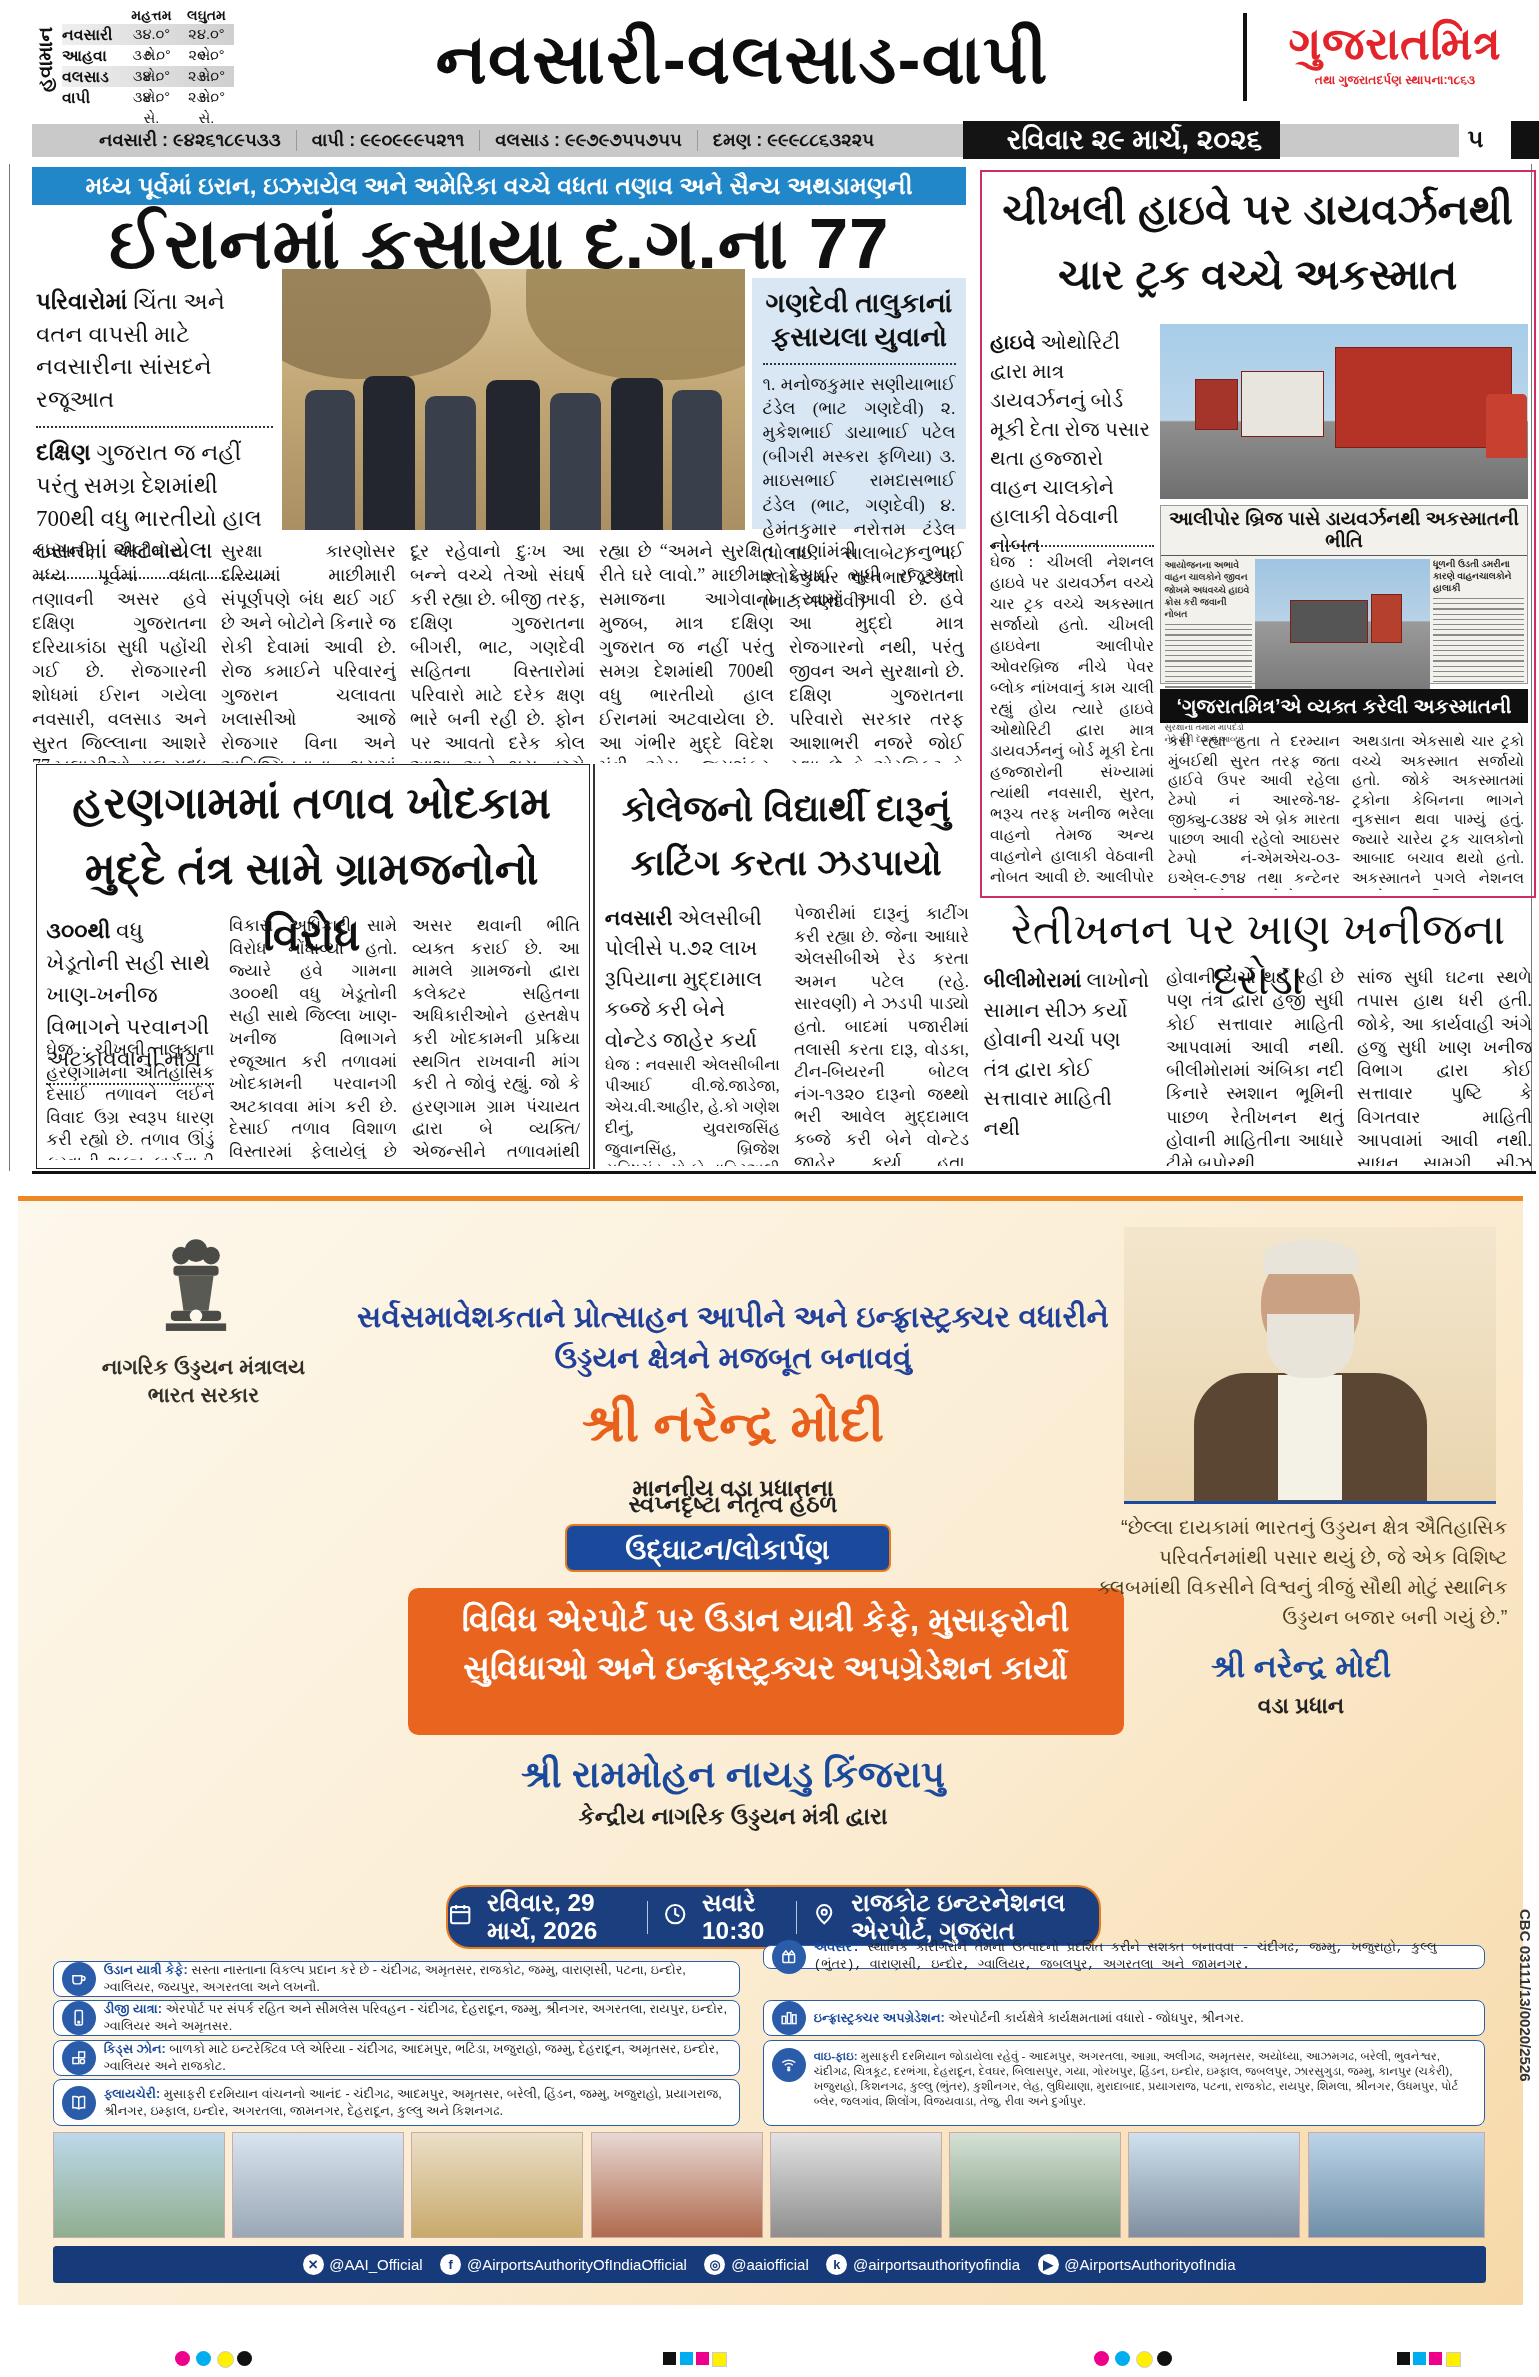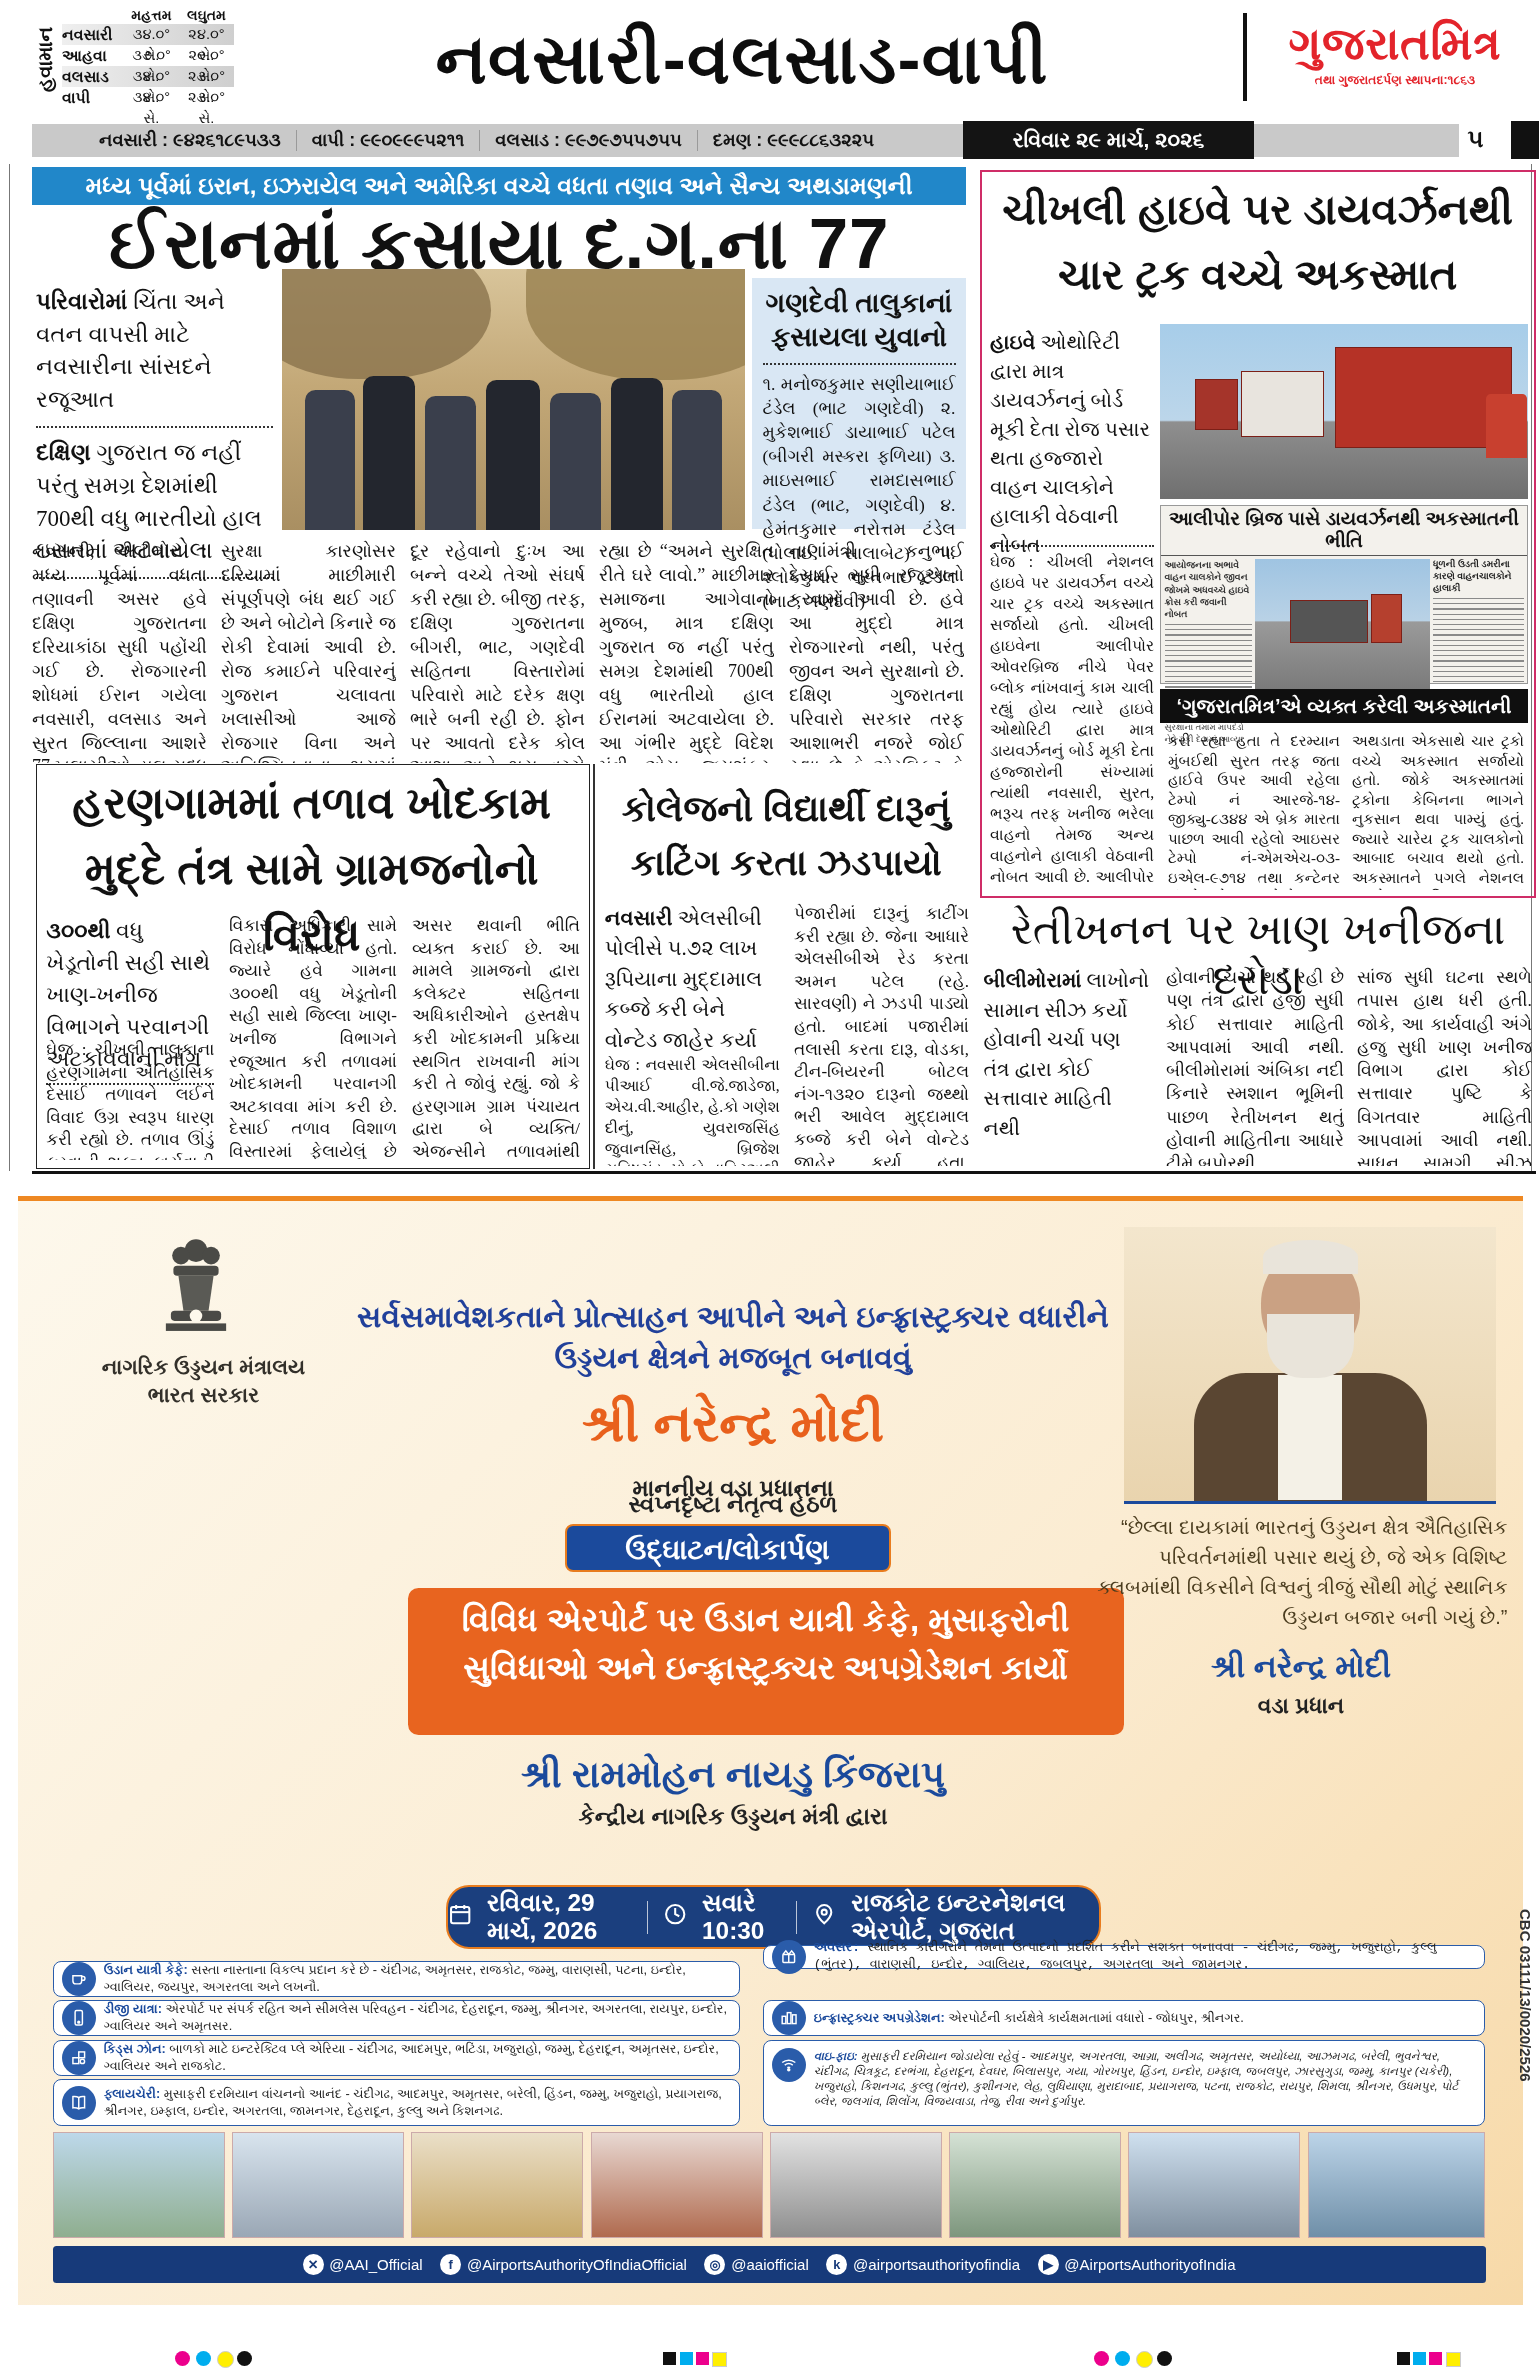--- a/index.html
+++ b/index.html
@@ -26,21 +26,21 @@
       letter-spacing:1.2px;line-height:102px;text-align:center;color:#0d0d0d;}
   .mast-divider{left:1243px;top:12.8px;width:3.5px;height:88px;background:#111;}
   .logo-wrap{left:1256px;top:17.5px;width:278px;text-align:center;}
   .logo-main{font-size:45px;font-weight:900;color:#e3242b;letter-spacing:0.6px;}
   .logo-tag{font-size:12.2px;font-weight:bold;color:#e3242b;margin-top:2.3px;}
   .contact-bar{left:32px;top:124px;width:1427px;height:33px;background:#c9c9c9;display:flex;
       align-items:center;justify-content:flex-start;padding-left:52px;box-sizing:border-box;}
   .contact-item{font-size:18px;font-weight:bold;padding:0 15px;border-right:1.7px solid #9a9a9a;}
   .contact-item:last-child{border-right:none;}
   .date-box{left:963px;top:121px;width:291px;height:38px;background:#141414;color:#fff;
-      font-size:21px;font-weight:bold;text-align:center;line-height:38px;}
+      font-size:28px;font-weight:bold;text-align:center;line-height:38px;padding-left:26px;}
   .page-num{left:1458px;top:125px;width:35px;font-size:24.4px;font-weight:bold;text-align:center;}
   .corner-block{left:1511px;top:121px;width:28.5px;height:38px;background:#111;}
   .edge-line-l{left:9.3px;top:164px;width:1.2px;height:1007px;background:#777;}
   .edge-line-r{left:1531px;top:164px;width:1.2px;height:1007px;background:#777;}
 
   
   .kicker{left:32px;top:167px;width:934px;height:38px;background:#2187c9;color:#fff;
       font-size:24px;font-weight:bold;text-align:center;line-height:38px;}
   .lead-headline{left:32px;top:207px;width:934px;height:74px;font-size:71px;font-weight:900;
       text-align:center;line-height:74px;letter-spacing:0.6px;}
@@ -421,21 +421,21 @@
     <div class="info-box" style="left:745px;top:799px;width:722px;height:36px;">
       <span class="info-icon">
           <svg width="17.5" height="17.5" viewBox="0 0 24 24" fill="none" stroke="#fff" stroke-width="2">
             <rect x="3" y="10" width="5" height="10"></rect>
             <rect x="10" y="5" width="5" height="15"></rect>
             <rect x="17" y="8" width="5" height="12"></rect>
           </svg>
         </span>
       <span class="info-text"><b>ઇન્ફ્રાસ્ટ્રક્ચર અપગ્રેડેશન:</b><span> એરપોર્ટની કાર્યક્ષેત્રે કાર્યક્ષમતામાં વધારો - જોધપુર, શ્રીનગર.</span></span>
     </div>
-    <div class="info-box" style="left:745px;top:839px;width:722px;height:86px;align-items:flex-start;padding-top:7px;font-style:italic;">
+    <div class="info-box" style="left:745px;top:839px;width:722px;height:86px;align-items:flex-start;padding-top:7px;">
       <span class="info-icon">
           <svg width="17.5" height="17.5" viewBox="0 0 24 24" fill="none" stroke="#fff" stroke-width="2">
             <path d="M3 9a14 14 0 0 1 18 0"></path>
             <path d="M6.5 12.5a9 9 0 0 1 11 0"></path>
             <path d="M10 16a4 4 0 0 1 4 0"></path>
             <circle cx="12" cy="19" r="1.4" fill="#fff"></circle>
           </svg>
         </span>
       <span class="info-text" style="font-size:11.6px;"><b>વાઇ-ફાઇ:</b><span> મુસાફરી દરમિયાન જોડાયેલા રહેવું - આદમપુર, અગરતલા, આગ્રા, અલીગઢ, અમૃતસર, અયોધ્યા, આઝમગઢ, બરેલી, ભુવનેશ્વર, ચંદીગઢ, ચિત્રકૂટ, દરભંગા, દેહરાદૂન, દેવઘર, બિલાસપુર, ગયા, ગોરખપુર, હિંડન, ઇન્દોર, ઇમ્ફાલ, જબલપુર, ઝારસુગુડા, જમ્મુ, કાનપુર (ચકેરી), ખજુરાહો, કિશનગઢ, કુલ્લુ (ભુંતર), કુશીનગર, લેહ, લુધિયાણા, મુરાદાબાદ, પ્રયાગરાજ, પટના, રાજકોટ, રાયપુર, શિમલા, શ્રીનગર, ઉધમપુર, પોર્ટ બ્લેર, જલગાંવ, શિલોંગ, વિજયવાડા, તેજુ, રીવા અને દુર્ગાપુર.</span></span>
     </div>

